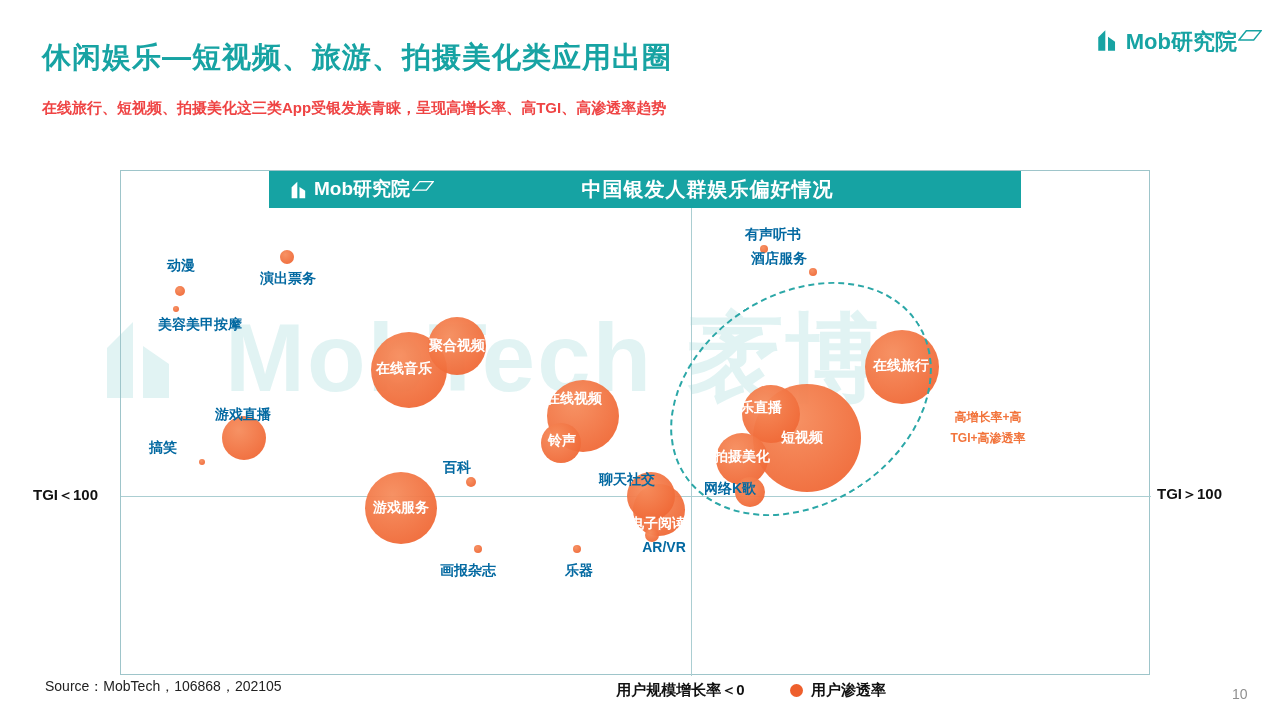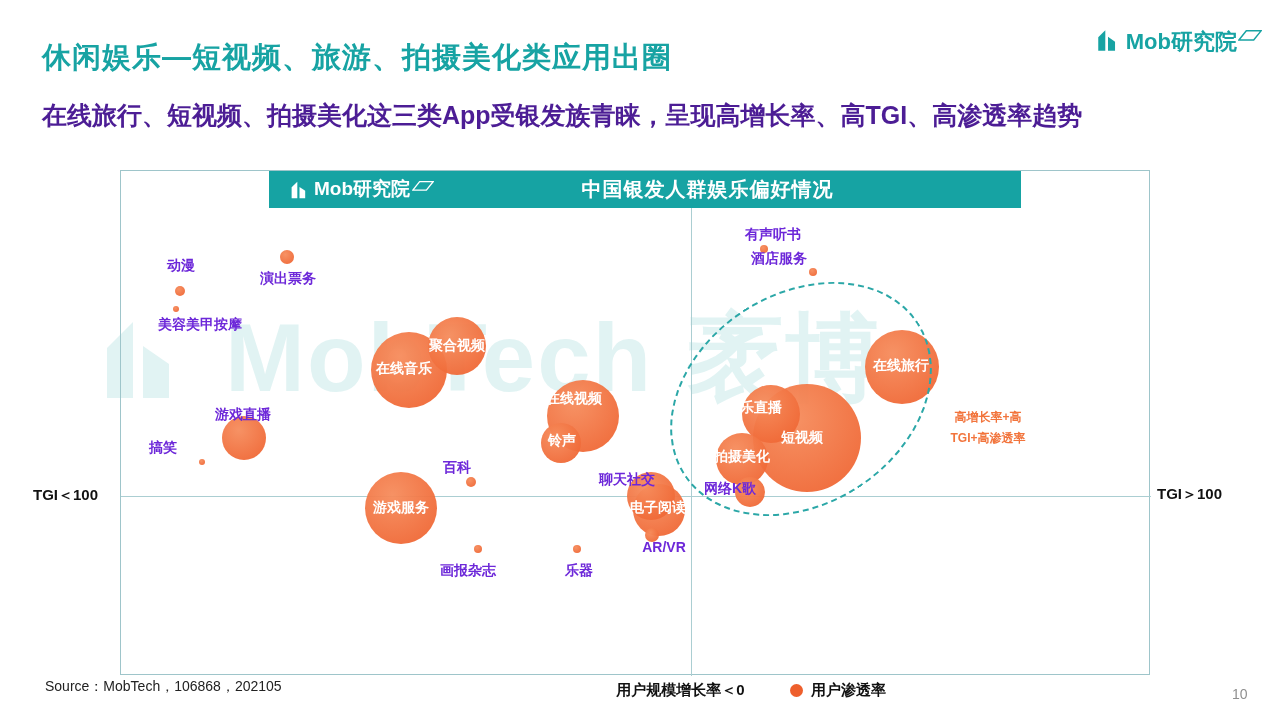--- a/index.html
+++ b/index.html
@@ -1,39 +1,39 @@
 <!DOCTYPE html>
 <html><head>
 <meta charset="utf-8">
 <style>
   *{margin:0;padding:0;box-sizing:border-box}
   html,body{width:1280px;height:720px}
   body{position:relative;background:#fff;font-family:"Liberation Sans",sans-serif;overflow:hidden;color:#111}
   .abs{position:absolute}
   .page-title{left:42px;top:38px;font-size:29px;font-weight:bold;color:#17A3A3;letter-spacing:1px}
-  .page-subtitle{left:42px;top:99px;font-size:25px;font-weight:bold;color:#4c1d95}
+  .page-subtitle{left:42px;top:99px;font-size:15px;font-weight:bold;color:#ef4444}
   .brand{right:18px;top:27px;display:flex;align-items:flex-end;gap:5px;color:#17A3A3}
   .brand .brand-text{font-size:22px;font-weight:bold;line-height:1}
   .brand .roof{margin-left:-4px;margin-bottom:12px}
   .watermark{left:95px;top:310px;display:flex;align-items:center;gap:34px;color:rgba(24,160,160,0.13);pointer-events:none}
   .watermark .wm-text{font-size:96px;font-weight:bold;letter-spacing:2px;line-height:1}
   .chart-frame{left:120px;top:170px;width:1030px;height:505px;border:1px solid #9EC5CA}
   .vline{left:570px;top:0;width:1px;height:505px;background:#ABCED2}
   .hline{left:0;top:325px;width:1030px;height:1px;background:#ABCED2}
   .chart-bar{left:148px;top:0;width:752px;height:37px;background:#16A3A3;display:flex;align-items:center;color:#fff}
   .chart-bar .bar-logo{display:flex;align-items:flex-end;gap:4px;padding-left:20px}
   .chart-bar .bar-logo-text{font-size:19px;font-weight:bold;line-height:1.1}
   .chart-bar .bar-roof{margin-left:-2px;margin-bottom:9px}
   .chart-bar .bar-title{flex:1;text-align:center;font-size:20px;font-weight:bold;padding-right:40px;letter-spacing:1px}
   .q-top{left:384px;top:58px;width:220px;text-align:center;font-size:16px;font-weight:bold}
   #bubble-layer{left:0;top:0;width:1030px;height:505px}
   .bubble{position:absolute;border-radius:50%;background:radial-gradient(circle at 38% 32%, rgba(246,140,92,0.95), rgba(238,95,44,0.95))}
   .bubble-label{position:absolute;transform:translate(-50%,-50%);font-size:14px;font-weight:bold;white-space:nowrap}
   .bubble-label.in{color:#fff}
-  .bubble-label.out{color:#6d28d9}
+  .bubble-label.out{color:#0369a1}
   .ellipse{left:540px;top:122px;width:280px;height:212px;border:2px dashed #2BA7A7;border-radius:50%;transform:rotate(-33deg)}
   .annotation{left:788px;top:236px;width:158px;text-align:center;font-size:12px;font-weight:bold;color:#F2743C;line-height:21px}
   .tgi-left{left:33px;top:486px;font-size:15px;font-weight:bold}
   .tgi-right{left:1157px;top:485px;font-size:15px;font-weight:bold}
   .q-bottom{left:593px;top:681px;width:175px;text-align:center;font-size:15px;font-weight:bold}
   .legend{left:790px;top:681px;display:flex;align-items:center;gap:8px}
   .legend-dot{width:13px;height:13px;border-radius:50%;background:#EE5F2C}
   .legend-label{font-size:15px;font-weight:bold}
   .source{left:45px;top:678px;font-size:14px;color:#222}
   .page-num{left:1232px;top:686px;font-size:14px;color:#8F8F8F}
@@ -112,21 +112,21 @@
       <div class="bubble-label out" style="left: 167px; top: 108px;">演出票务</div>
       <div class="bubble-label in" style="left: 336px; top: 175px;">聚合视频</div>
       <div class="bubble-label in" style="left: 283px; top: 198px;">在线音乐</div>
       <div class="bubble-label out" style="left: 122px; top: 244px;">游戏直播</div>
       <div class="bubble-label out" style="left: 42px; top: 277px;">搞笑</div>
       <div class="bubble-label in" style="left: 453px; top: 228px;">在线视频</div>
       <div class="bubble-label in" style="left: 441px; top: 270px;">铃声</div>
       <div class="bubble-label out" style="left: 336px; top: 297px;">百科</div>
       <div class="bubble-label in" style="left: 280px; top: 337px;">游戏服务</div>
       <div class="bubble-label out" style="left: 498px; top: 309px; padding-left: 16px;">聊天社交</div>
-      <div class="bubble-label in" style="left: 537px; top: 337px;">电子阅读</div>
+      <div class="bubble-label in" style="left: 537px; top: 353px;">电子阅读</div>
       <div class="bubble-label out" style="left: 543px; top: 376px;">AR/VR</div>
       <div class="bubble-label out" style="left: 347px; top: 400px;">画报杂志</div>
       <div class="bubble-label out" style="left: 458px; top: 400px;">乐器</div>
       <div class="bubble-label out" style="left: 609px; top: 318px;">网络K歌</div>
       <div class="bubble-label in" style="left: 621px; top: 286px;">拍摄美化</div>
       <div class="bubble-label in" style="left: 633px; top: 237px;">娱乐直播</div>
       <div class="bubble-label in" style="left: 681px; top: 267px;">短视频</div>
       <div class="bubble-label in" style="left: 780px; top: 195px;">在线旅行</div>
       <div class="bubble-label out" style="left: 652px; top: 64px;">有声听书</div>
       <div class="bubble-label out" style="left: 658px; top: 88px;">酒店服务</div>

